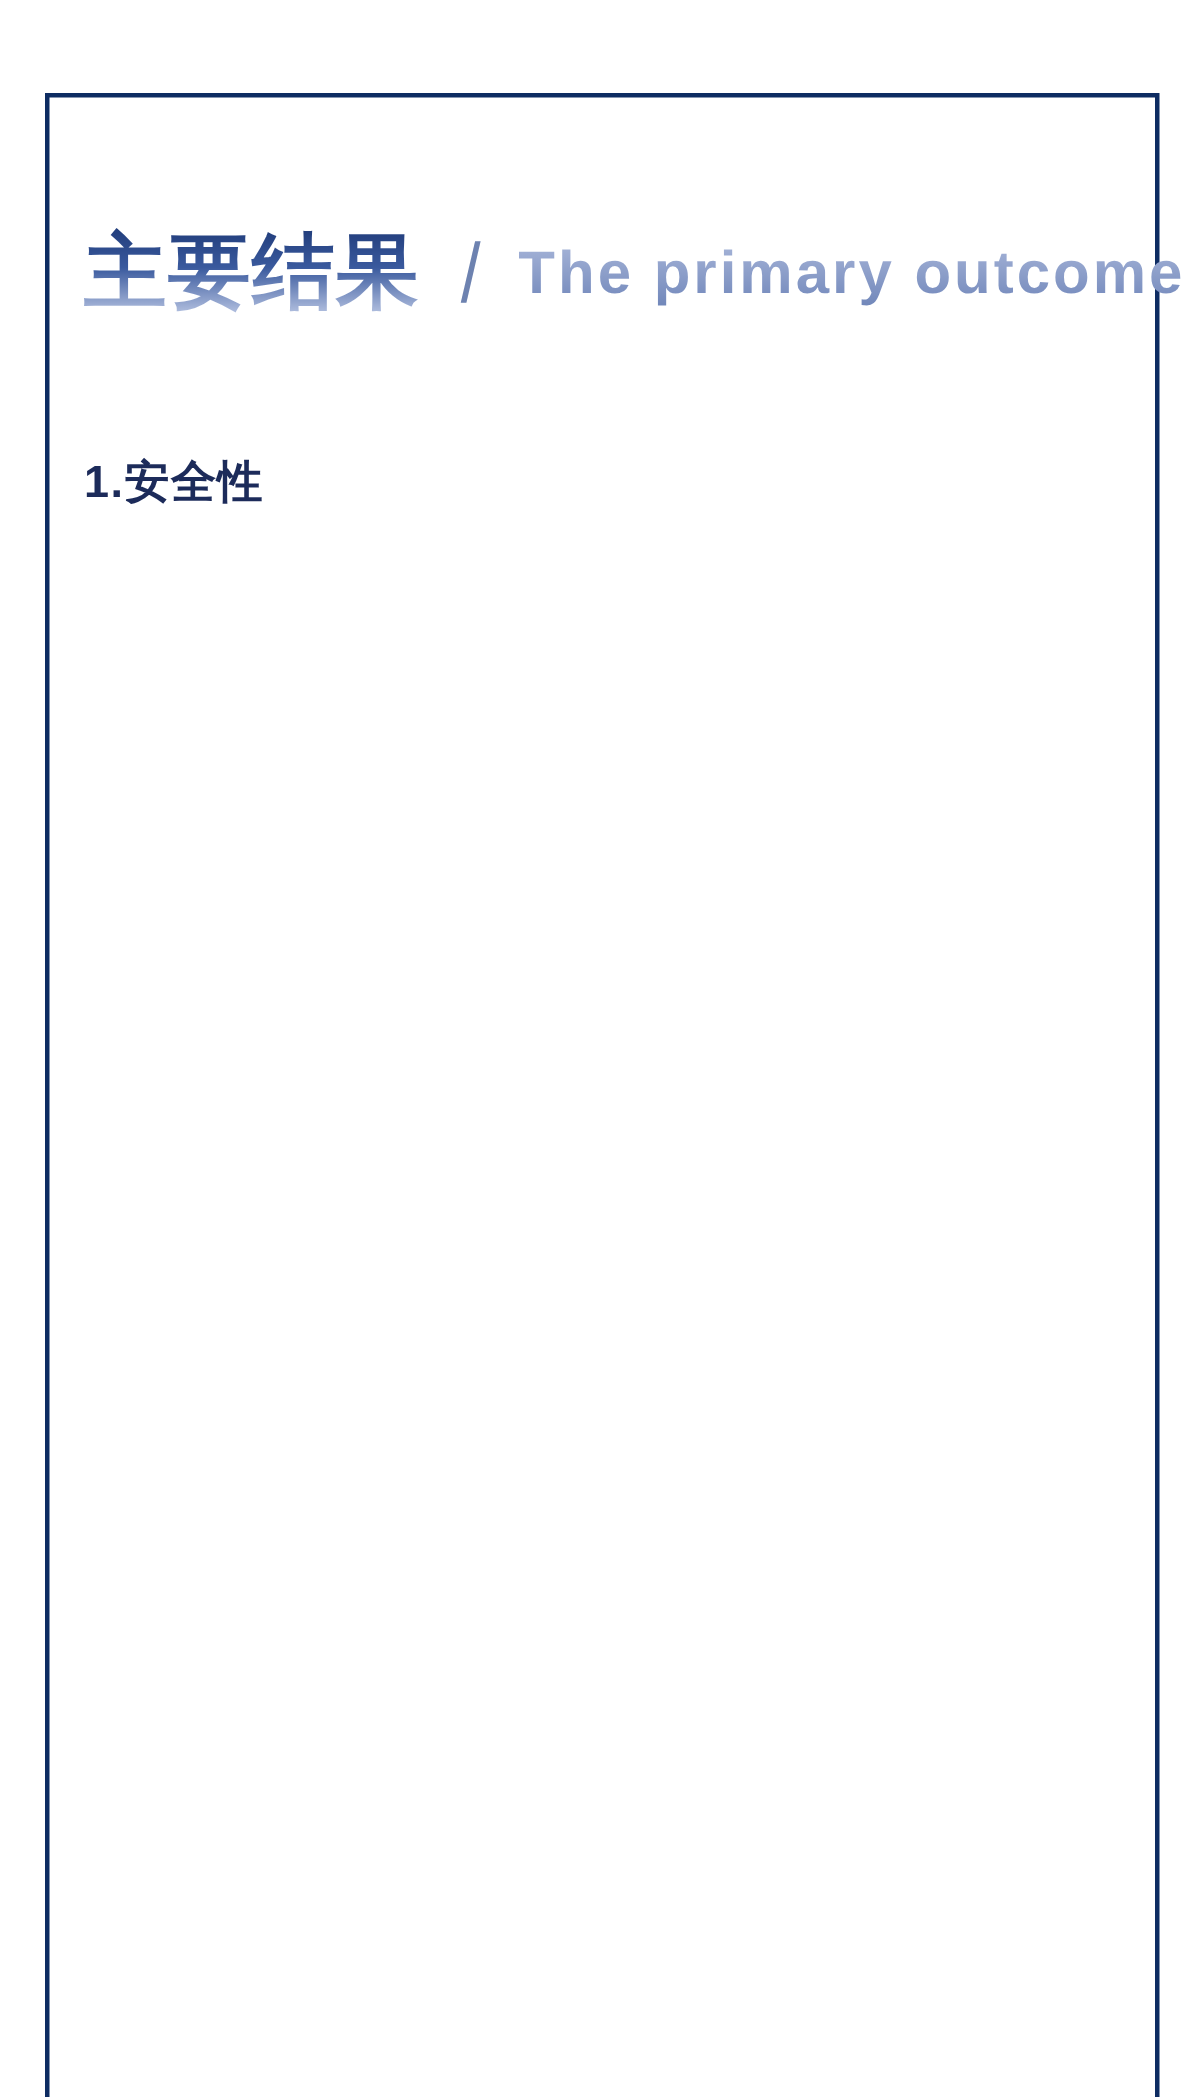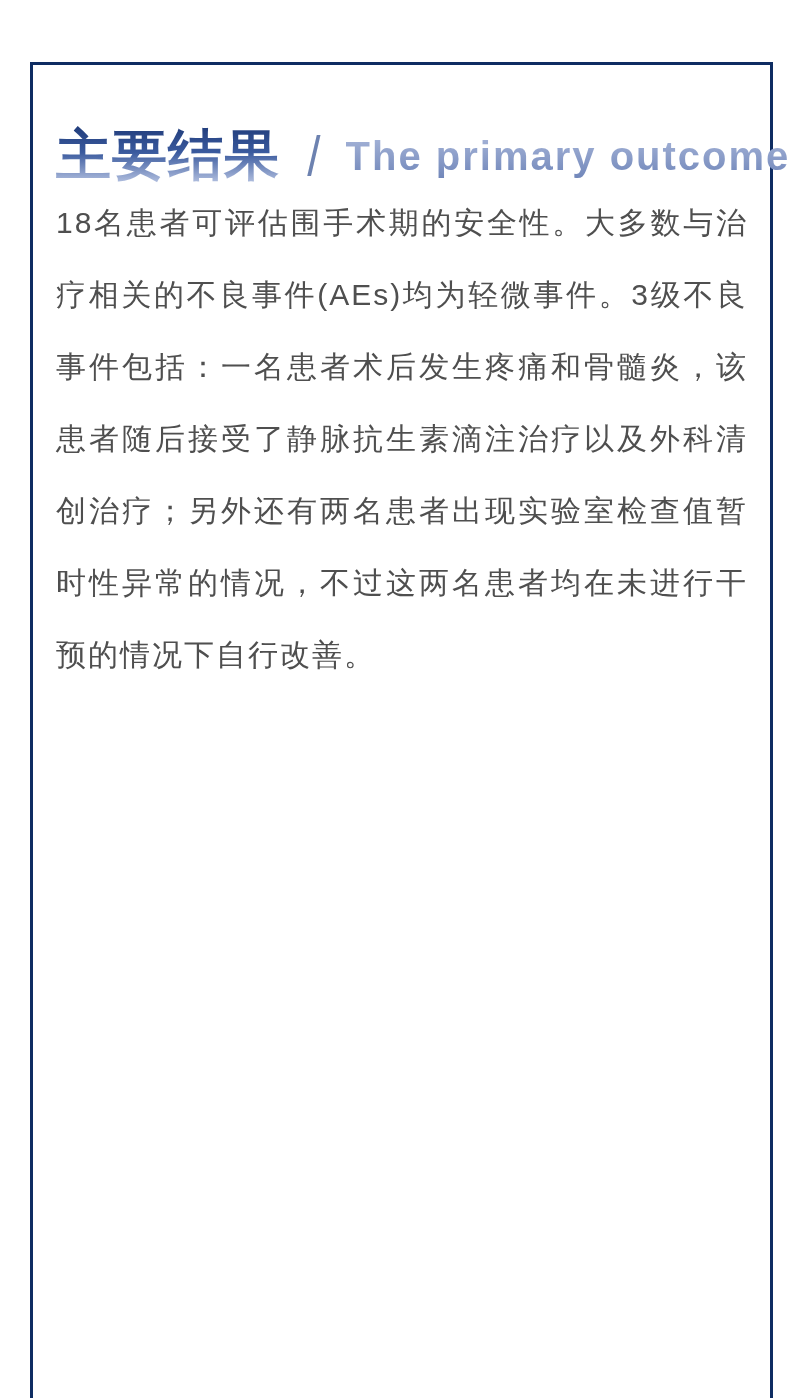--- a/index.html
+++ b/index.html
@@ -21,21 +21,21 @@
     width: 743px;
     height: 1370px; 
     box-sizing: border-box;
     border: 3px solid #0e2c62;
     background: #ffffff;
     padding: 0 22px 0 23px;
   }
   .header-row {
     display: flex;
     align-items: center;
-    margin-top: 59px;
+    margin-top: 85px;
     white-space: nowrap;
   }
   .title-zh {
     margin: 0;
     font-size: 55px;
     font-weight: bold;
     letter-spacing: 1px;
     line-height: 1.15;
     background: linear-gradient(180deg, #24407f 8%, #3a5a9e 45%, #c2cde8 100%);
     -webkit-background-clip: text;
@@ -84,18 +84,18 @@
 <body>
 
 <div class="card">
 
   <div class="header-row">
     <h1 class="title-zh">主要结果</h1>
     <span class="title-divider">/</span>
     <span class="title-en">The primary outcome</span>
   </div>
 
+  <h2 class="section-heading">1.安全性</h2>
 
   <div class="body-text">
-    <p>18名患者可评估围手术期的安全性。大多数与治疗相关的不良事件(AEs)均为轻微事件。3级不良事件包括：一名患者术后发生疼痛和骨髓炎，该患者随后接受了静脉抗生素滴注治疗以及外科清创治疗；另外还有两名患者出现实验室检查值暂时性异常的情况，不过这两名患者均在未进行干预的情况下自行改善。</p>
   </div>
 
 </div>
 
 </body></html>

